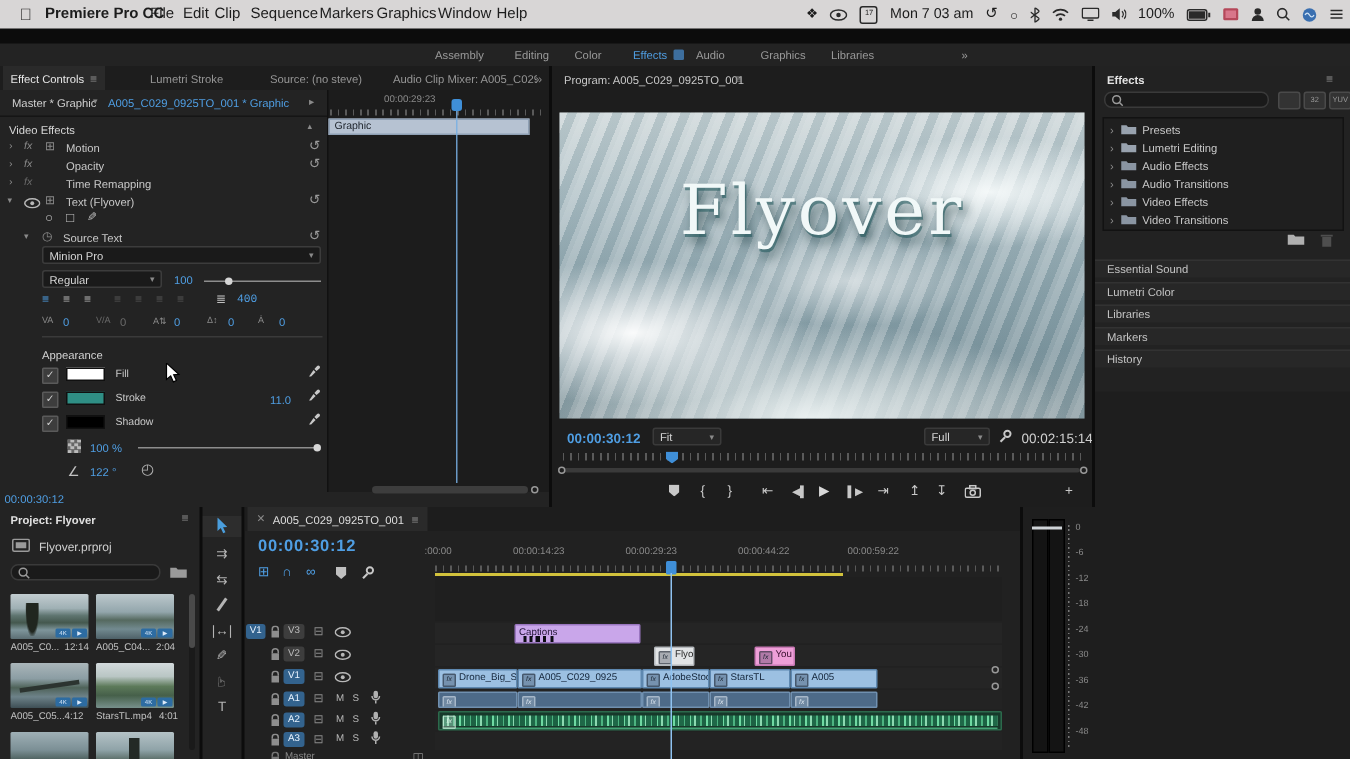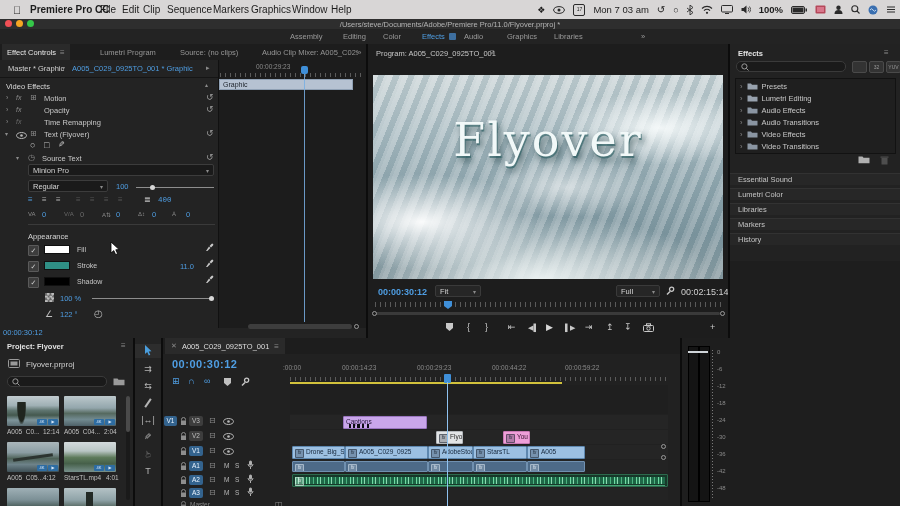--- a/index.html
+++ b/index.html
@@ -97,21 +97,21 @@
           <circle cx="6" cy="7.8" r="1.1" fill="#2a2a2a"></circle>
         </svg>
       <svg width="12" height="9">
           <rect x="0.5" y="0.5" width="11" height="6.5" rx="1" fill="none" stroke="#2a2a2a"></rect>
           <line x1="4" y1="8.5" x2="8" y2="8.5" stroke="#2a2a2a"></line>
         </svg>
       <svg width="10" height="9">
           <path d="M0.5 3 h2 l3-2.5 v8 l-3-2.5 h-2 z" fill="#2a2a2a"></path>
           <path d="M7 2.5 a3 3 0 0 1 0 4 M8.5 1.5 a4.5 4.5 0 0 1 0 6" fill="none" stroke="#2a2a2a" stroke-width="0.8"></path>
         </svg>
-      <span style="font-size:9.5px;font-weight:bold;">100%</span>
+      <span style="font-size:9.5px;">100%</span>
       <svg width="16" height="8">
           <rect x="0.5" y="0.5" width="13" height="7" rx="1.5" fill="none" stroke="#2a2a2a"></rect>
           <rect x="1.5" y="1.5" width="11" height="5" fill="#2a2a2a"></rect>
           <rect x="14.5" y="2.5" width="1.5" height="3" fill="#2a2a2a"></rect>
         </svg>
       <svg width="11" height="9">
           <rect x="0.5" y="0.5" width="10" height="8" rx="1" fill="#b5485a"></rect>
           <rect x="2" y="2" width="7" height="5" fill="#d8768a"></rect>
         </svg>
       <svg width="9" height="9">
@@ -127,47 +127,41 @@
           <path d="M2 5 q1.5-2.5 3 0 t3 0" fill="none" stroke="#cfe2f5" stroke-width="0.9"></path>
         </svg>
       <svg width="10" height="9">
           <line x1="1" y1="2" x2="9" y2="2" stroke="#2a2a2a"></line>
           <line x1="1" y1="4.5" x2="9" y2="4.5" stroke="#2a2a2a"></line>
           <line x1="1" y1="7" x2="9" y2="7" stroke="#2a2a2a"></line>
         </svg>
     </div>
   </div>
 
-  <div id="titlebar" class="ab">
-    <span class="tl" style="left:5px;background:#f25056;"></span>
-    <span class="tl" style="left:16px;background:#f5a623;"></span>
-    <span class="tl" style="left:27px;background:#35c749;"></span>
-    <div class="ab" style="left:0;top:0;width:900px;height:10px;display:flex;align-items:center;justify-content:center;color:#b4b4b4;font-size:7.5px;">/Users/steve/Documents/Adobe/Premiere Pro/11.0/Flyover.prproj *</div>
-  </div>
 
   <div id="wsbar" class="ab">
     <span class="ws" style="left:290px;">Assembly</span>
     <span class="ws" style="left:343px;">Editing</span>
     <span class="ws" style="left:383px;">Color</span>
     <span class="ws act" style="left:422px;">Effects</span>
     <span class="ab" style="left:449px;top:4px;width:7px;height:7px;background:#3d6e9e;border-radius:1px;"></span>
     <span class="ws" style="left:464px;">Audio</span>
     <span class="ws" style="left:507px;">Graphics</span>
     <span class="ws" style="left:554px;">Libraries</span>
     <span class="ws" style="left:641px;">»</span>
   </div>
 
   <div class="panel" id="ec" style="left:0;top:44px;width:366px;height:294px;">
     <div class="ab" style="left:0;top:0;width:366px;height:16px;background:#1d1d1d;">
       <div class="ab acttab flex" style="left:2px;top:0;height:16px;padding:0 5px;gap:4px;">
         <span class="tabtxt" style="color:#e8e8e8;">Effect Controls</span>
         <span class="dim">≡</span>
       </div>
-      <span class="ab tabtxt" style="left:100px;top:4px;">Lumetri Program</span>
-      <span class="ab tabtxt" style="left:180px;top:4px;">Source: (no clips)</span>
+      <span class="ab tabtxt" style="left:100px;top:4px;">Lumetri Stroke</span>
+      <span class="ab tabtxt" style="left:180px;top:4px;">Source: (no steve)</span>
       <span class="ab tabtxt" style="left:262px;top:4px;width:96px;overflow:hidden;">Audio Clip Mixer: A005_C029_0925TO_001</span>
       <span class="ab dim" style="left:357px;top:4px;">»</span>
     </div>
 
     <span class="ab t75" style="left:8px;top:20px;color:#d0d0d0;">Master * Graphic</span>
     <span class="ab dim" style="left:62px;top:20px;font-size:6px;">▾</span>
     <span class="ab t75 blue" style="left:72px;top:20px;">A005_C029_0925TO_001 * Graphic</span>
     <span class="ab dim" style="left:206px;top:20px;font-size:7px;">▸</span>
     <div class="ab" style="left:0;top:33px;width:366px;height:1px;background:#151515;"></div>
 

